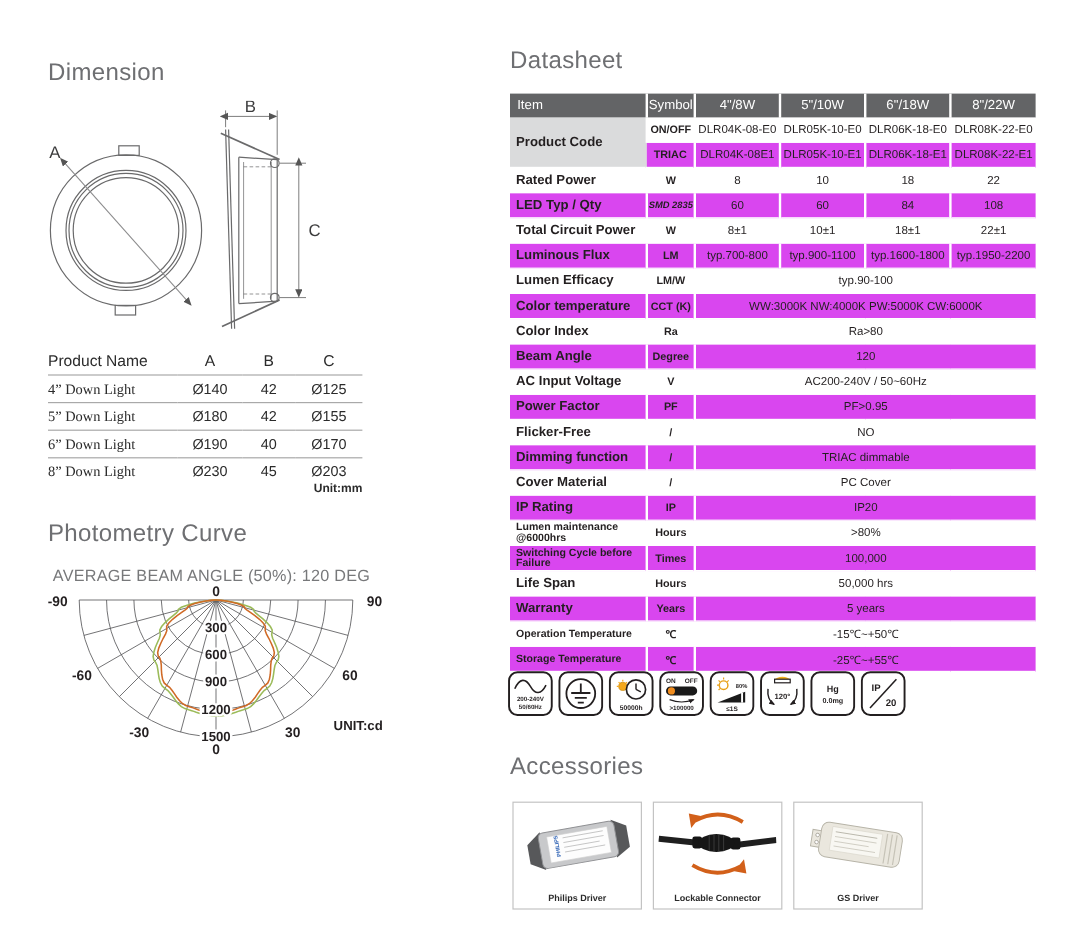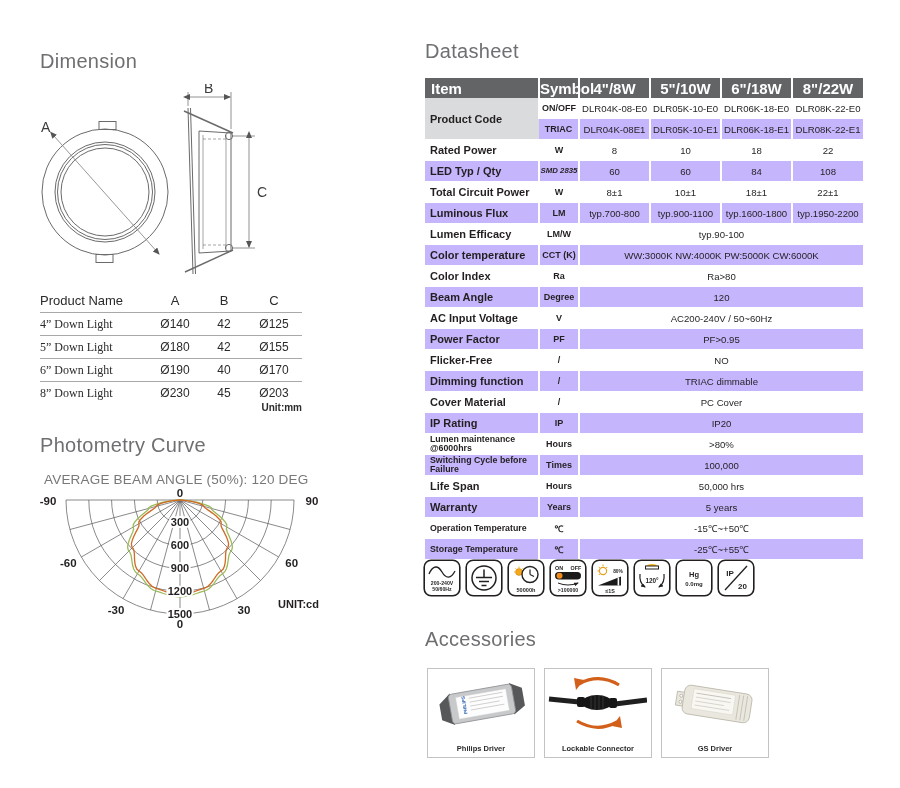--- a/index.html
+++ b/index.html
@@ -6,31 +6,31 @@
   .page{position:relative;width:900px;height:788px;background:#fff;overflow:hidden;}
   .sec-title{position:absolute;font-size:20px;color:#6e6f72;letter-spacing:.3px;}
   #dim-title{left:40px;top:50px;}
   #ds-title{left:425px;top:40px;}
   #ph-title{left:40px;top:434px;}
   #acc-title{left:425px;top:628px;}
   .subtitle{position:absolute;left:44px;top:472px;font-size:13.5px;color:#77787a;letter-spacing:.2px;}
 
   
   .spec-table{position:absolute;left:425px;top:78px;width:438px;border-collapse:collapse;table-layout:fixed;}
-  .spec-table th{background:#636466;color:#fff;font-weight:700;font-size:15px;height:20px;text-align:center;padding:0;}
+  .spec-table th{background:#636466;color:#fff;font-weight:400;font-size:11px;height:20px;text-align:center;padding:0;}
   .spec-table th.item-h{text-align:left;padding-left:6px;}
   .spec-table td{height:20px;text-align:center;padding:0;background:#fff;font-size:10px;}
   .spec-table td+td,.spec-table th+th{border-left:2px solid #fff;}
   .spec-table td{border-bottom:1.5px solid #fff;}
   .spec-table td.item{text-align:left;padding-left:5px;font-weight:700;font-size:11px;white-space:nowrap;}
   .spec-table td.item.small{font-size:8.8px;line-height:1.02;white-space:normal;}
   .spec-table td.sym{font-weight:700;font-size:9px;}
   .spec-table td.sym.small{font-size:7.8px;line-height:1;white-space:normal;font-style:italic;}
   .spec-table td.val{font-size:9.6px;}
-  .spec-table tr.shade td{background:#c4b5fd;}
+  .spec-table tr.shade td{background:#d946ef;}
   .spec-table td.force-shade{background:#dadbdc !important;}
 
   
   .ptable{position:absolute;left:40px;top:288px;width:262px;border-collapse:collapse;font-size:12px;color:#2b2b2b;}
   .ptable th{font-weight:400;font-size:13px;text-align:center;height:24px;padding:0;color:#2b2b2b;}
   .ptable th:first-child{text-align:left;}
   .ptable td{height:22px;text-align:center;border-top:1px solid #a9a9a9;padding:0;}
   .ptable td:first-child{text-align:left;font-family:Liberation Serif, serif;}
   .unit-note{position:absolute;left:210px;top:402px;width:92px;text-align:right;font-size:10px;font-weight:700;color:#2b2b2b;}
 

